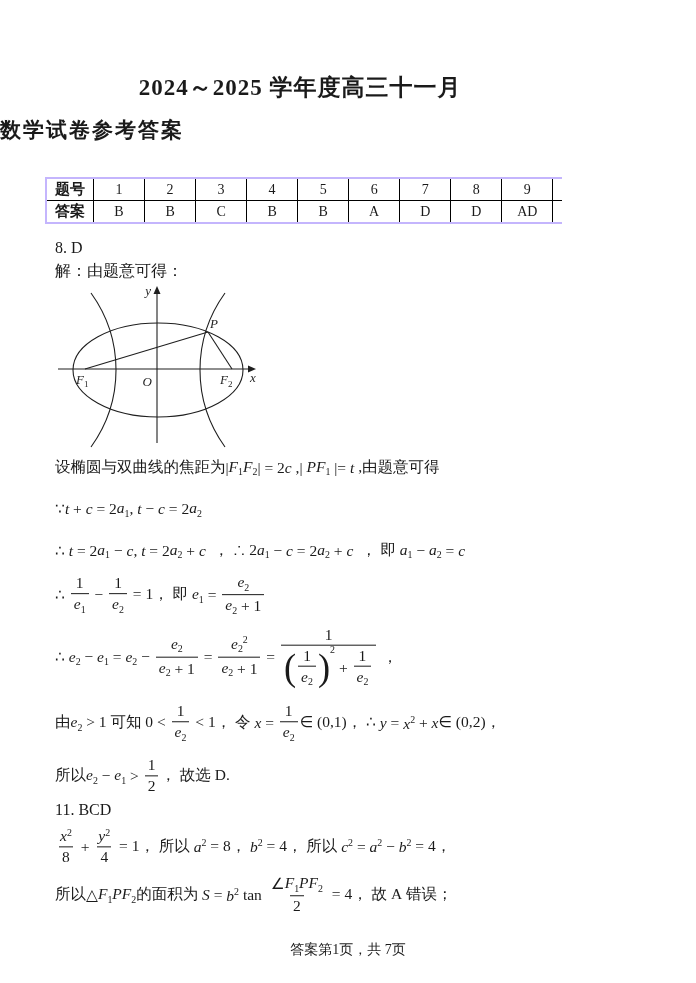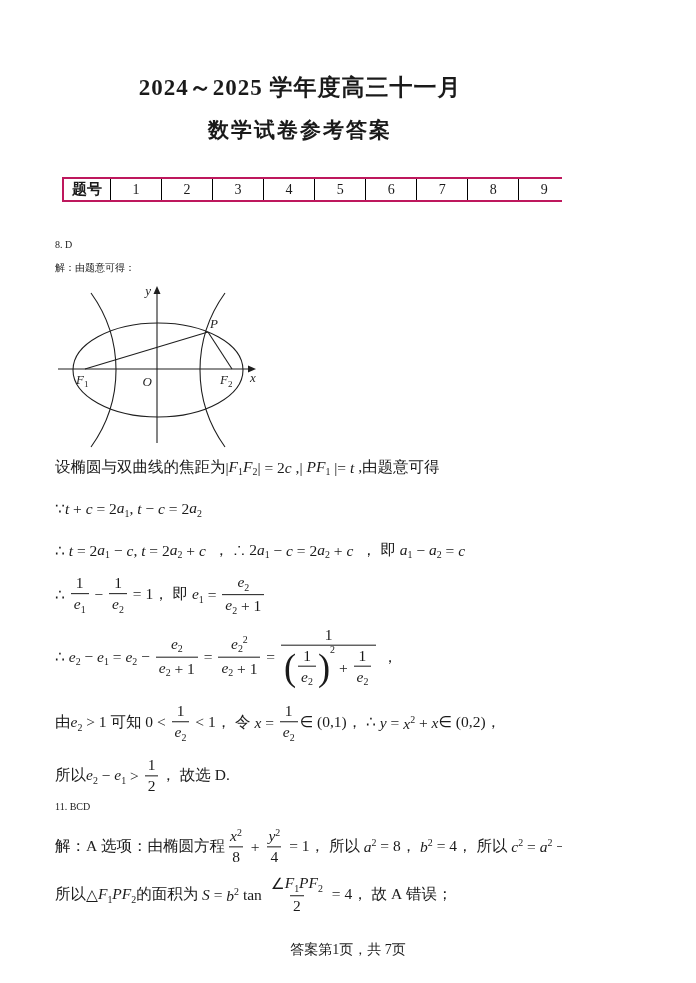--- a/index.html
+++ b/index.html
@@ -1,27 +1,27 @@
 <!DOCTYPE html>
 <html><head>
 <meta charset="utf-8">
 <style>
   html,body{margin:0;padding:0;background:#ffffff;}
   .page{position:relative;width:562px;height:983px;background:#ffffff;
         font-family:"Liberation Serif",serif;color:#1a1a1a;overflow:hidden;}
   .title1{position:absolute;top:72px;left:0;width:600px;text-align:center;
           font-size:23px;font-weight:bold;letter-spacing:1px;}
-  .title2{position:absolute;top:116px;left:0;width:600px;text-align:center;
+  .title2{position:absolute;top:116px;left:0;width:600px;text-align:left;
           font-size:21px;font-weight:bold;letter-spacing:2px;}
-  table.ans{position:absolute;top:177px;left:62px;width:611px;border-collapse:collapse;
-            border:2px solid #be185d;table-layout:fixed;}
+  table.ans{position:absolute;top:177px;left:45px;width:611px;border-collapse:collapse;
+            border:2px solid #c4b5fd;table-layout:fixed;}
   table.ans td,table.ans th{border:1.5px solid #000;height:21px;text-align:center;
             vertical-align:middle;font-size:14px;font-weight:normal;padding:0;}
   table.ans th.rowlab{width:46px;font-weight:bold;font-size:15px;}
-  .plain{position:absolute;left:55px;font-size:10px;white-space:pre;}
+  .plain{position:absolute;left:55px;font-size:16px;white-space:pre;}
   .mline{position:absolute;left:55px;display:flex;align-items:center;
          transform:translateY(-50%);font-size:15.5px;}
   .mline span{white-space:pre;}
   .mt{font-style:normal;}
   .mi{font-style:italic;}
   .msub{font-size:64%;vertical-align:-0.35em;font-style:normal;}
   .msup{font-size:64%;vertical-align:0.55em;font-style:normal;}
   .frac{display:inline-flex;flex-direction:column;align-items:center;
         vertical-align:middle;margin:0 2px;}
   .num,.den{display:inline-flex;align-items:center;justify-content:center;
@@ -49,20 +49,34 @@
           <td>2</td>
           <td>3</td>
           <td>4</td>
           <td>5</td>
           <td>6</td>
           <td>7</td>
           <td>8</td>
           <td>9</td>
           <td>19</td>
           <td>19</td>
+        </tr>
+    <tr id="tr-a">
+      <th class="rowlab">答案</th>
+    <td>B</td>
+          <td>B</td>
+          <td>C</td>
+          <td>B</td>
+          <td>B</td>
+          <td>A</td>
+          <td>D</td>
+          <td>D</td>
+          <td>AD</td>
+          <td>BD</td>
+          <td>BCD</td>
         </tr>
   </tbody>
     </table>
 
   <div class="plain" style="top:239px;">8. D</div>
   <div class="plain" style="top:261px;">解：由题意可得：</div>
 
   <div class="figwrap">
     <svg width="215" height="172" viewBox="50 281 215 172">
       <g stroke="#1f1f1f" stroke-width="1.1" fill="none">
@@ -191,21 +205,20 @@
       <span class="mi">e<span class="msub">2</span></span>
       <span class="mt">&nbsp;−&nbsp;</span>
       <span class="mi">e<span class="msub">1</span></span>
       <span class="mt">&nbsp;&gt;&nbsp;</span>
       <span class="frac"><span class="num"><span class="mt">1</span></span><span class="den"><span class="mt">2</span></span></span>
       <span class="mt">，&nbsp;故选&nbsp;D.</span>
     </div>
 
   <div class="plain" style="top:801px;text-align:center;">11. BCD</div>
   <div class="mline" style="top:847px;">
-      <span class="mt">解：A&nbsp;选项：由椭圆方程</span>
       <span class="frac"><span class="num"><span class="mi">x<span class="msup">2</span></span></span><span class="den"><span class="mt">8</span></span></span>
       <span class="mt">&nbsp;+&nbsp;</span>
       <span class="frac"><span class="num"><span class="mi">y<span class="msup">2</span></span></span><span class="den"><span class="mt">4</span></span></span>
       <span class="mt">&nbsp;=&nbsp;1，&nbsp;所以&nbsp;</span>
       <span class="mi">a<span class="msup">2</span></span>
       <span class="mt">&nbsp;=&nbsp;8，&nbsp;</span>
       <span class="mi">b<span class="msup">2</span></span>
       <span class="mt">&nbsp;=&nbsp;4，&nbsp;所以&nbsp;</span>
       <span class="mi">c<span class="msup">2</span></span>
       <span class="mt">&nbsp;=&nbsp;</span>

